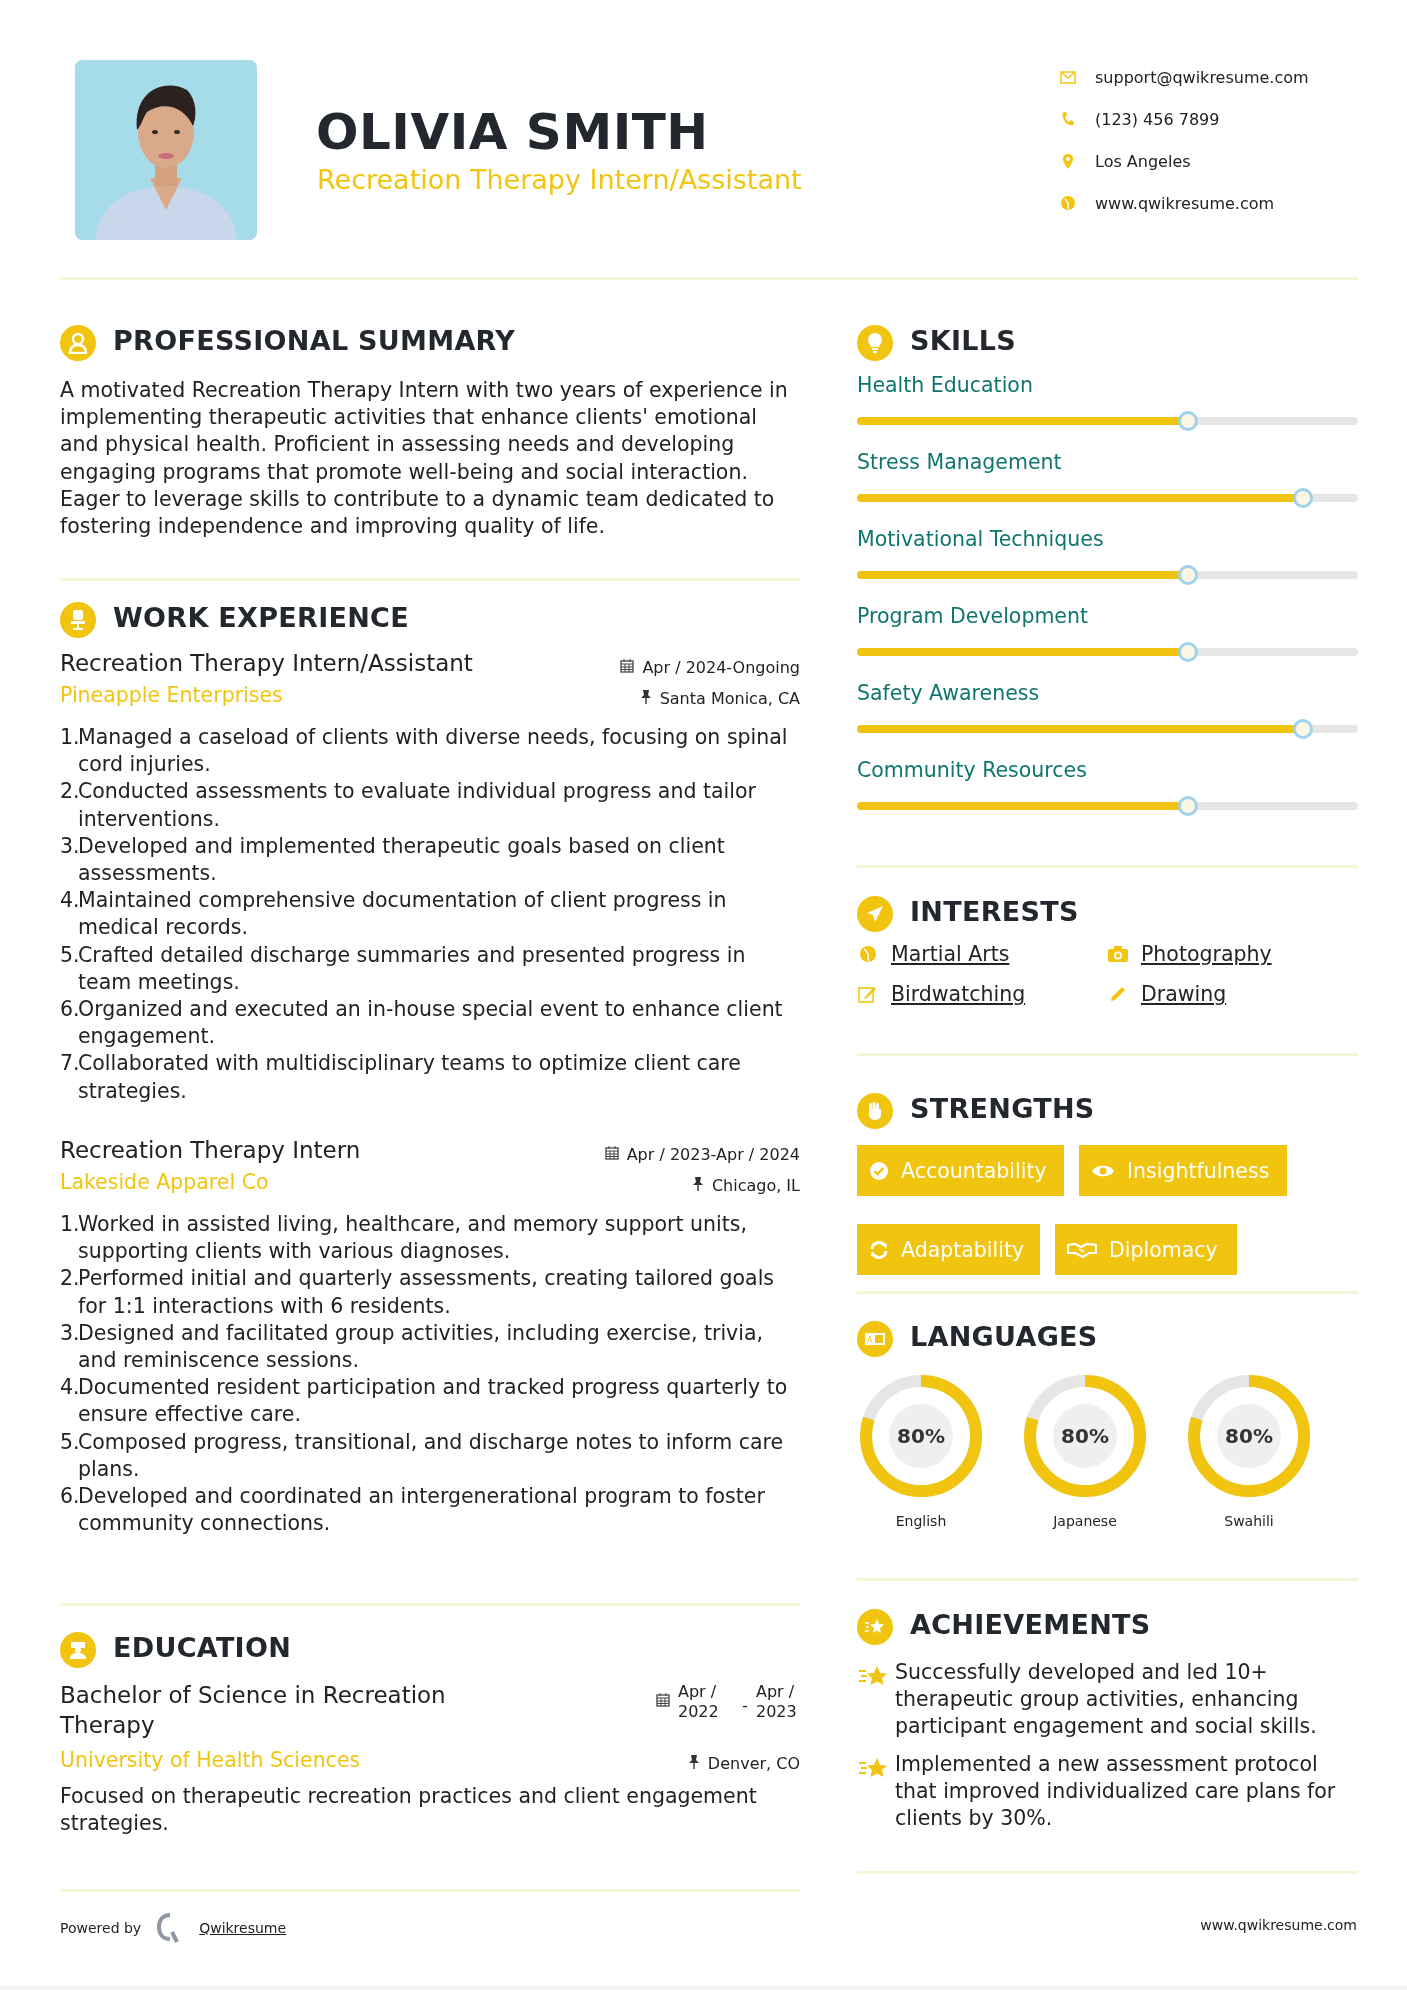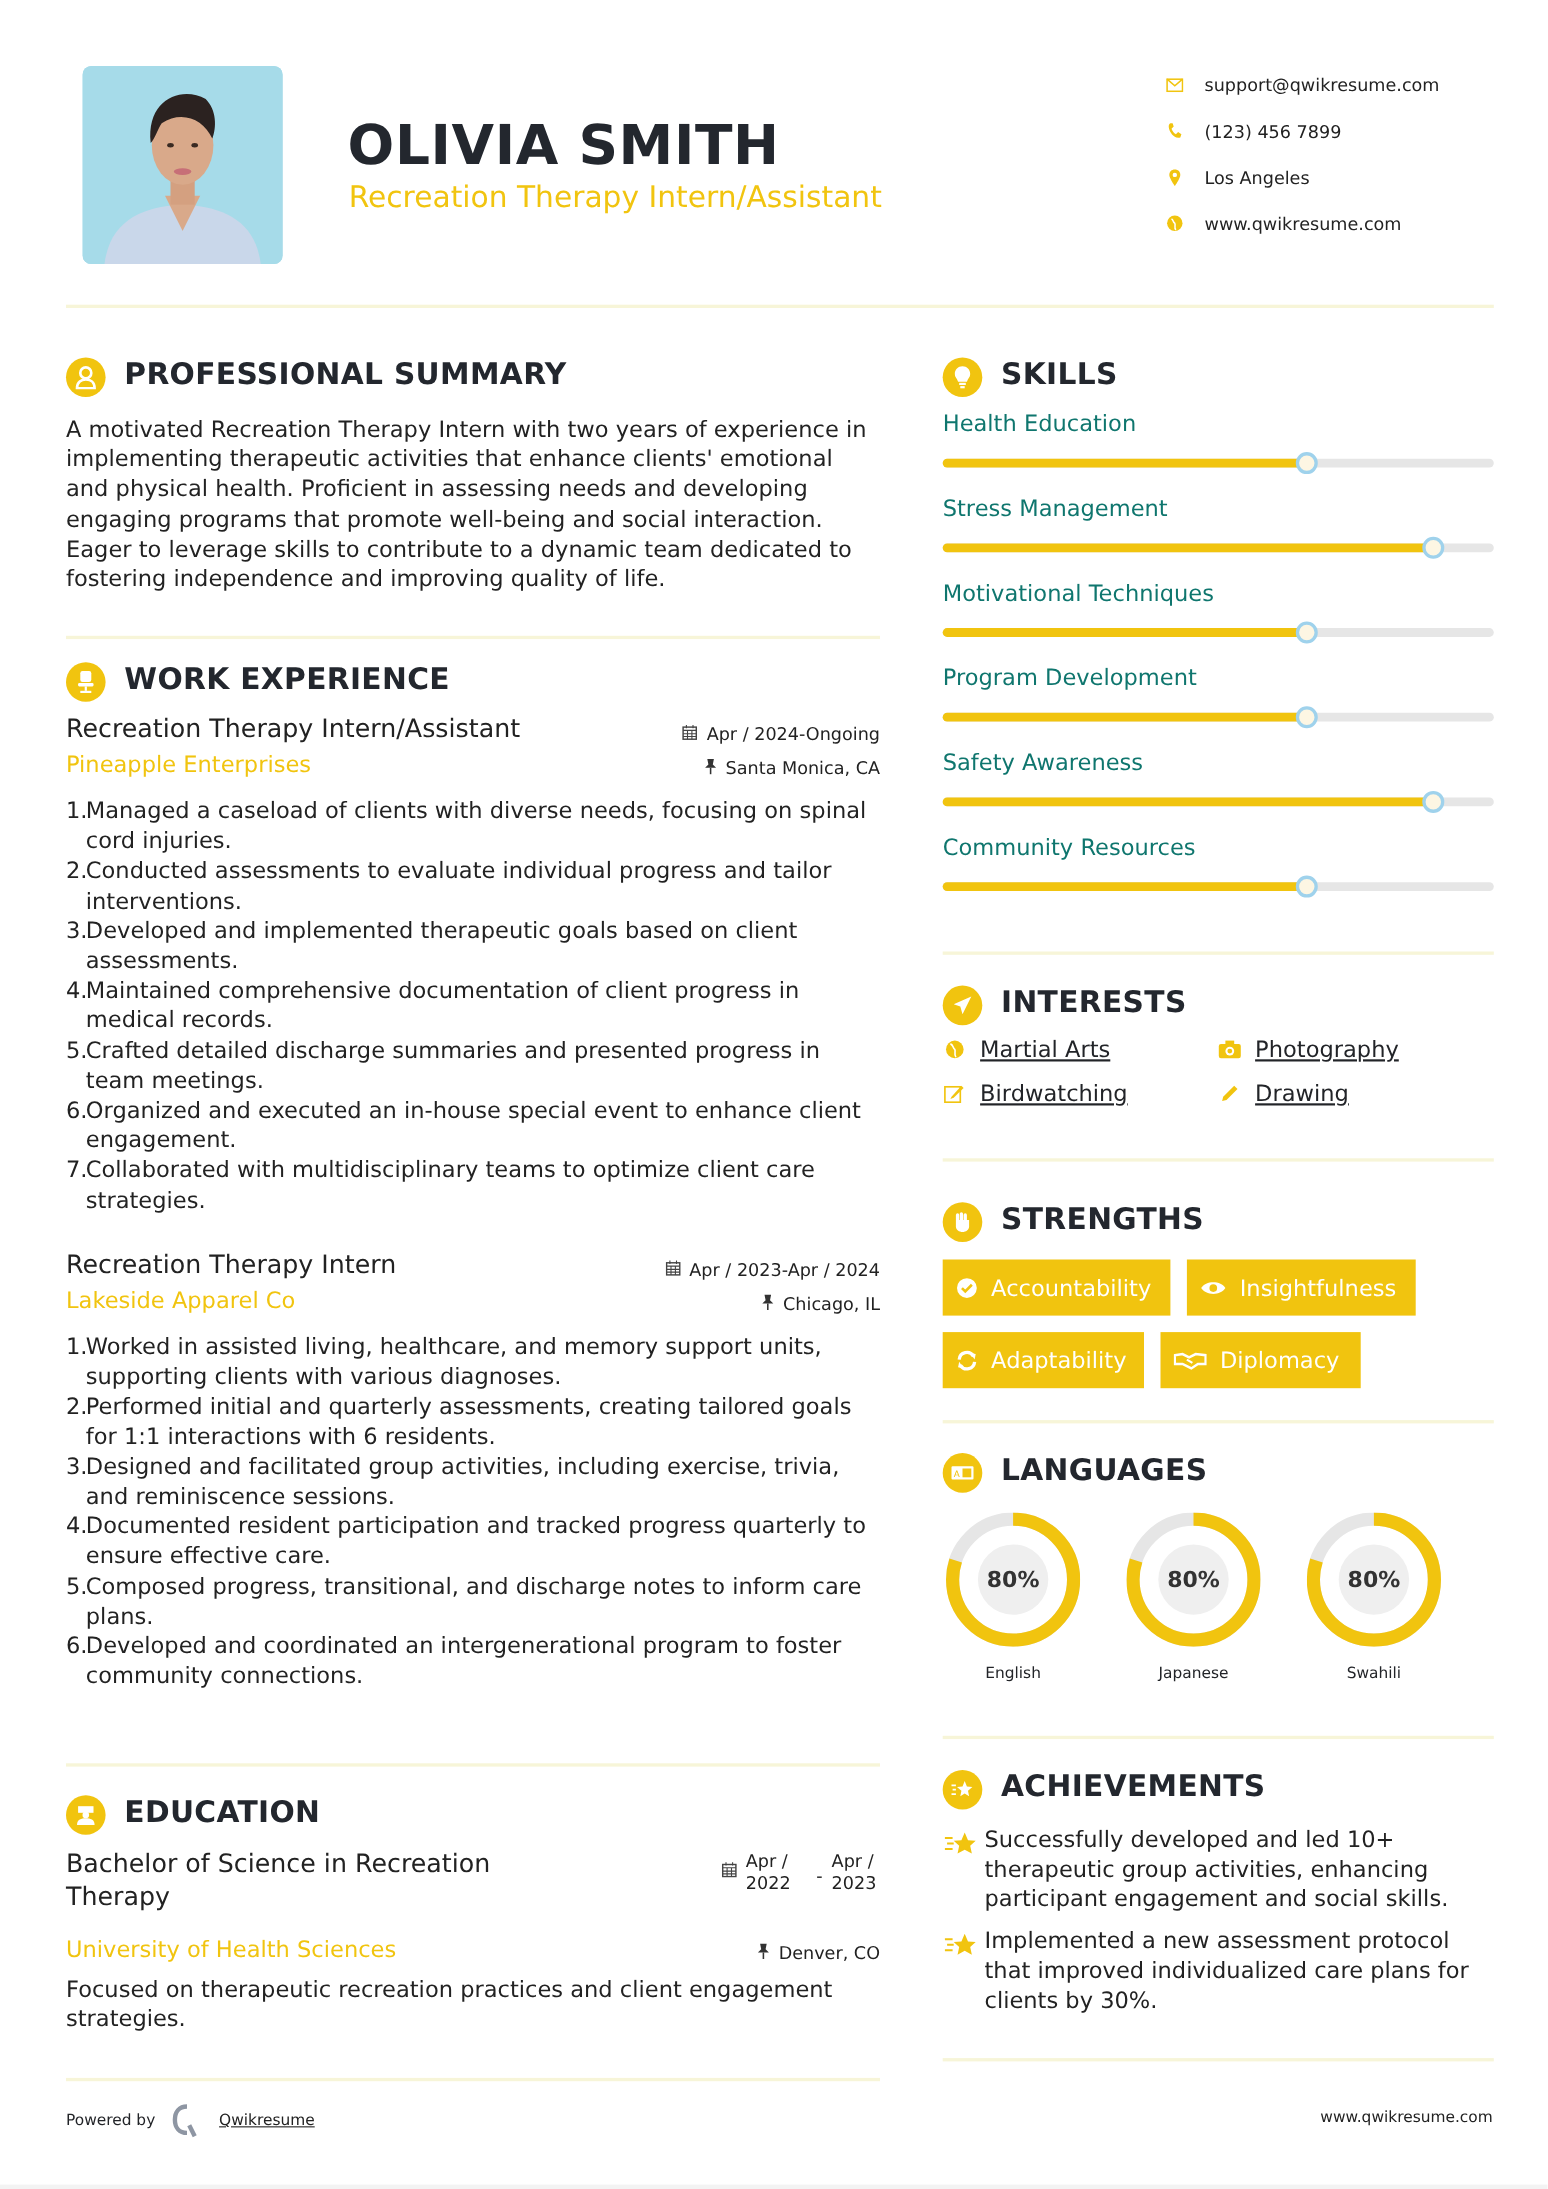--- a/index.html
+++ b/index.html
@@ -40,21 +40,21 @@
   .right { left: 857px; width: 501px; }
   .skill-label { font-size: 20.5px; color: #0f766e; height: 30px; }
   .skill-track { position: relative; height: 8px; background: #e6e6e6; border-radius: 4px; margin-top: 14px; margin-bottom: 25px; }
   .skill-fill { position: absolute; left: 0; top: 0; height: 8px; background: #f1c40f; border-radius: 4px; }
   .skill-knob { position: absolute; top: -6px; width: 20px; height: 20px; border-radius: 50%; background: #fdf6e3; border: 3px solid #9fd2ec; margin-left: -10px; }
 
   .interest-grid { display: grid; grid-template-columns: 250px 250px; row-gap: 16px; margin-top: 6px; }
   .interest { display: flex; align-items: center; font-size: 20.5px; text-decoration: underline; }
   .interest .ic { width: 22px; height: 22px; margin-right: 12px; display: flex; align-items: center; justify-content: center; }
 
-  .strengths { display: flex; flex-wrap: wrap; gap: 15px 15px; margin-top: 12px; width: 460px; }
+  .strengths { display: flex; flex-wrap: wrap; gap: 28px 15px; margin-top: 12px; width: 460px; }
   .chip { background: #f1c40f; color: #fff; font-size: 20.5px; height: 51px; padding: 0 12px; display: flex; align-items: center; gap: 12px; }
 
   .langs { display: flex; gap: 36px; margin-top: 14px; }
   .lang { width: 128px; display: flex; flex-direction: column; align-items: center; }
   .donut { position: relative; width: 122px; height: 122px; }
   .donut svg { position: absolute; left: 0; top: 0; }
   .donut-center { position: absolute; left: 29px; top: 29px; width: 64px; height: 64px; border-radius: 50%; background: #efefef; display: flex; align-items: center; justify-content: center; font-size: 20px; font-weight: bold; color: #333; }
   .lang-name { font-size: 14px; margin-top: 16px; }
 
   .ach { display: flex; margin-top: 10px; }
@@ -275,21 +275,21 @@
     <span class="job-meta" style="margin-top:2px; align-items:flex-start;">
       <svg style="margin-top:10px;" width="14" height="15" viewBox="0 0 14 15">
           <rect x="1" y="3" width="12" height="11" fill="none" stroke="#444" stroke-width="1.3"></rect>
           <path d="M1 6 H13 M4 1 V4 M10 1 V4 M1 9 H13 M1 11.5 H13 M5 6 V14 M9 6 V14" stroke="#444" stroke-width="1"></path>
         </svg>
       <span style="width:56px; line-height:20px;">Apr / 2022</span>
       <span style="width:6px; margin-top:14px;">-</span>
       <span style="width:44px; line-height:20px;">Apr / 2023</span>
     </span>
   </div>
-  <div class="job-head" style="margin-top:20px;">
+  <div class="job-head" style="margin-top:8px;">
     <span class="company">University of Health Sciences</span>
     <span class="job-meta" style="margin-top:6px;">
       <svg width="12" height="15" viewBox="0 0 12 15">
           <path d="M3 1 H9 L8 6 L11 9 H1 L4 6 Z" fill="#333"></path>
           <rect x="5.3" y="9" width="1.4" height="6" fill="#333"></rect>
         </svg>
       <span>Denver, CO</span>
     </span>
   </div>
   <p class="body-text" style="margin-top:10px;">Focused on therapeutic recreation practices and client engagement strategies.</p>

